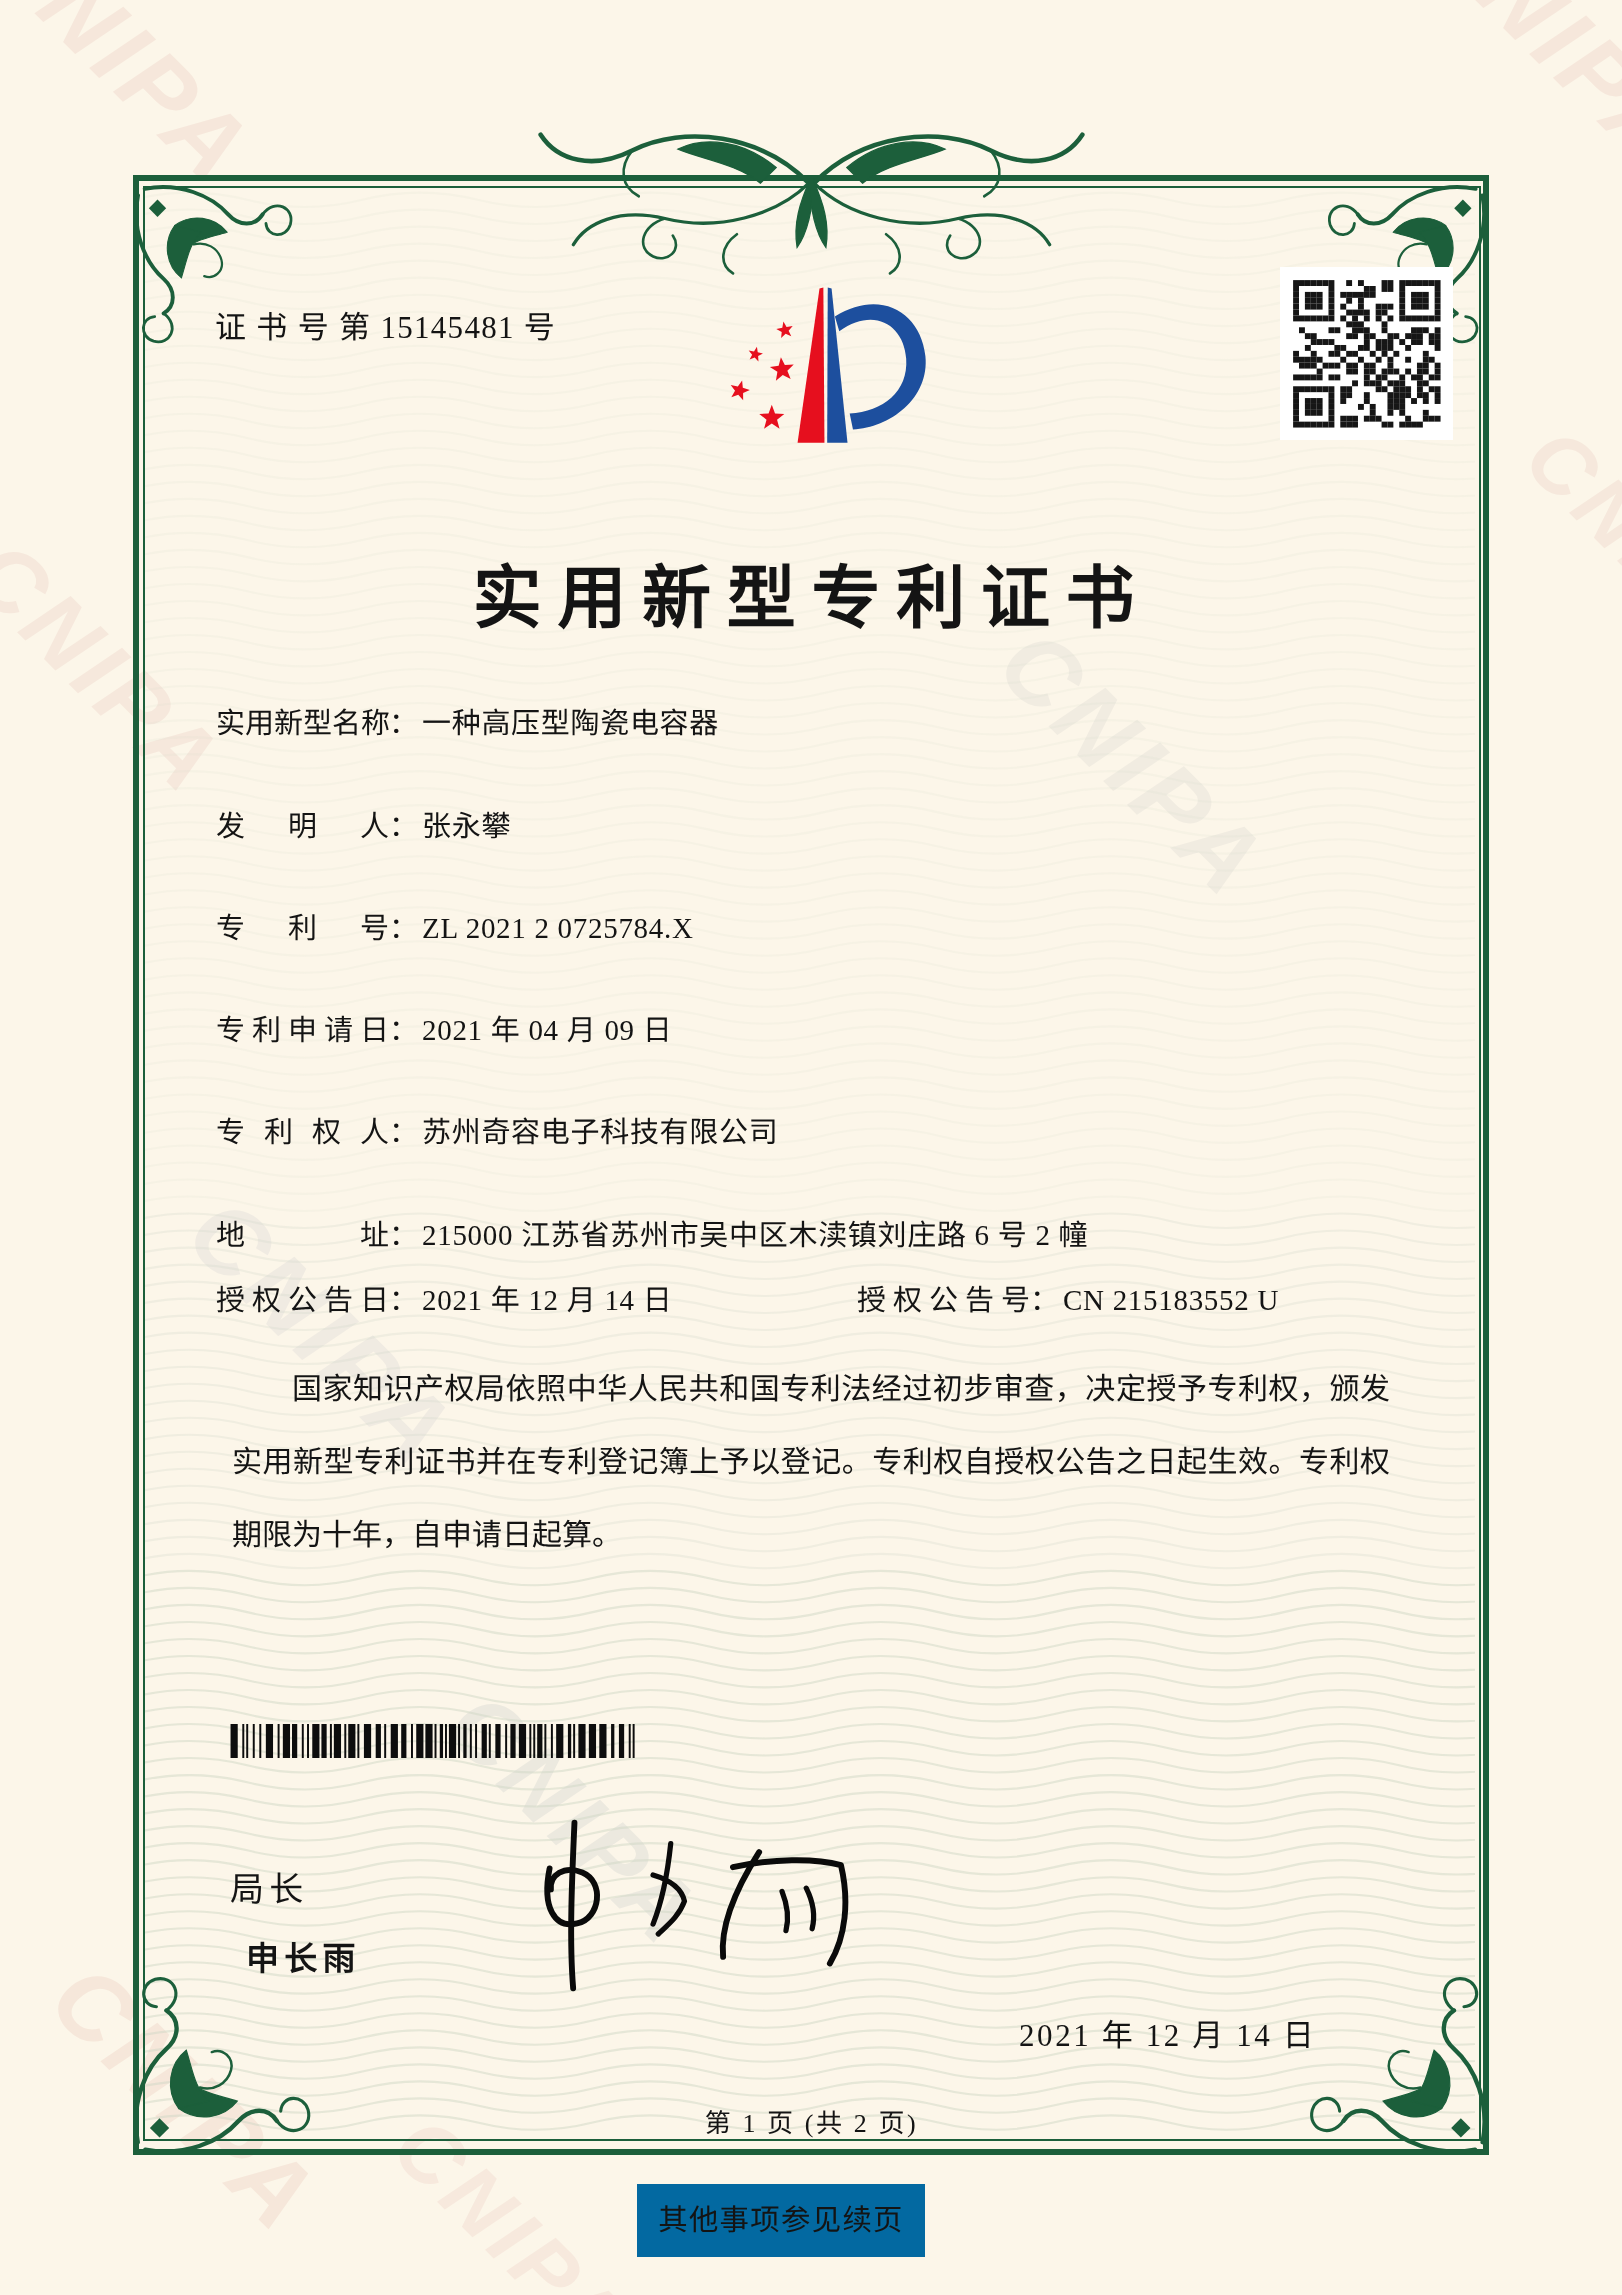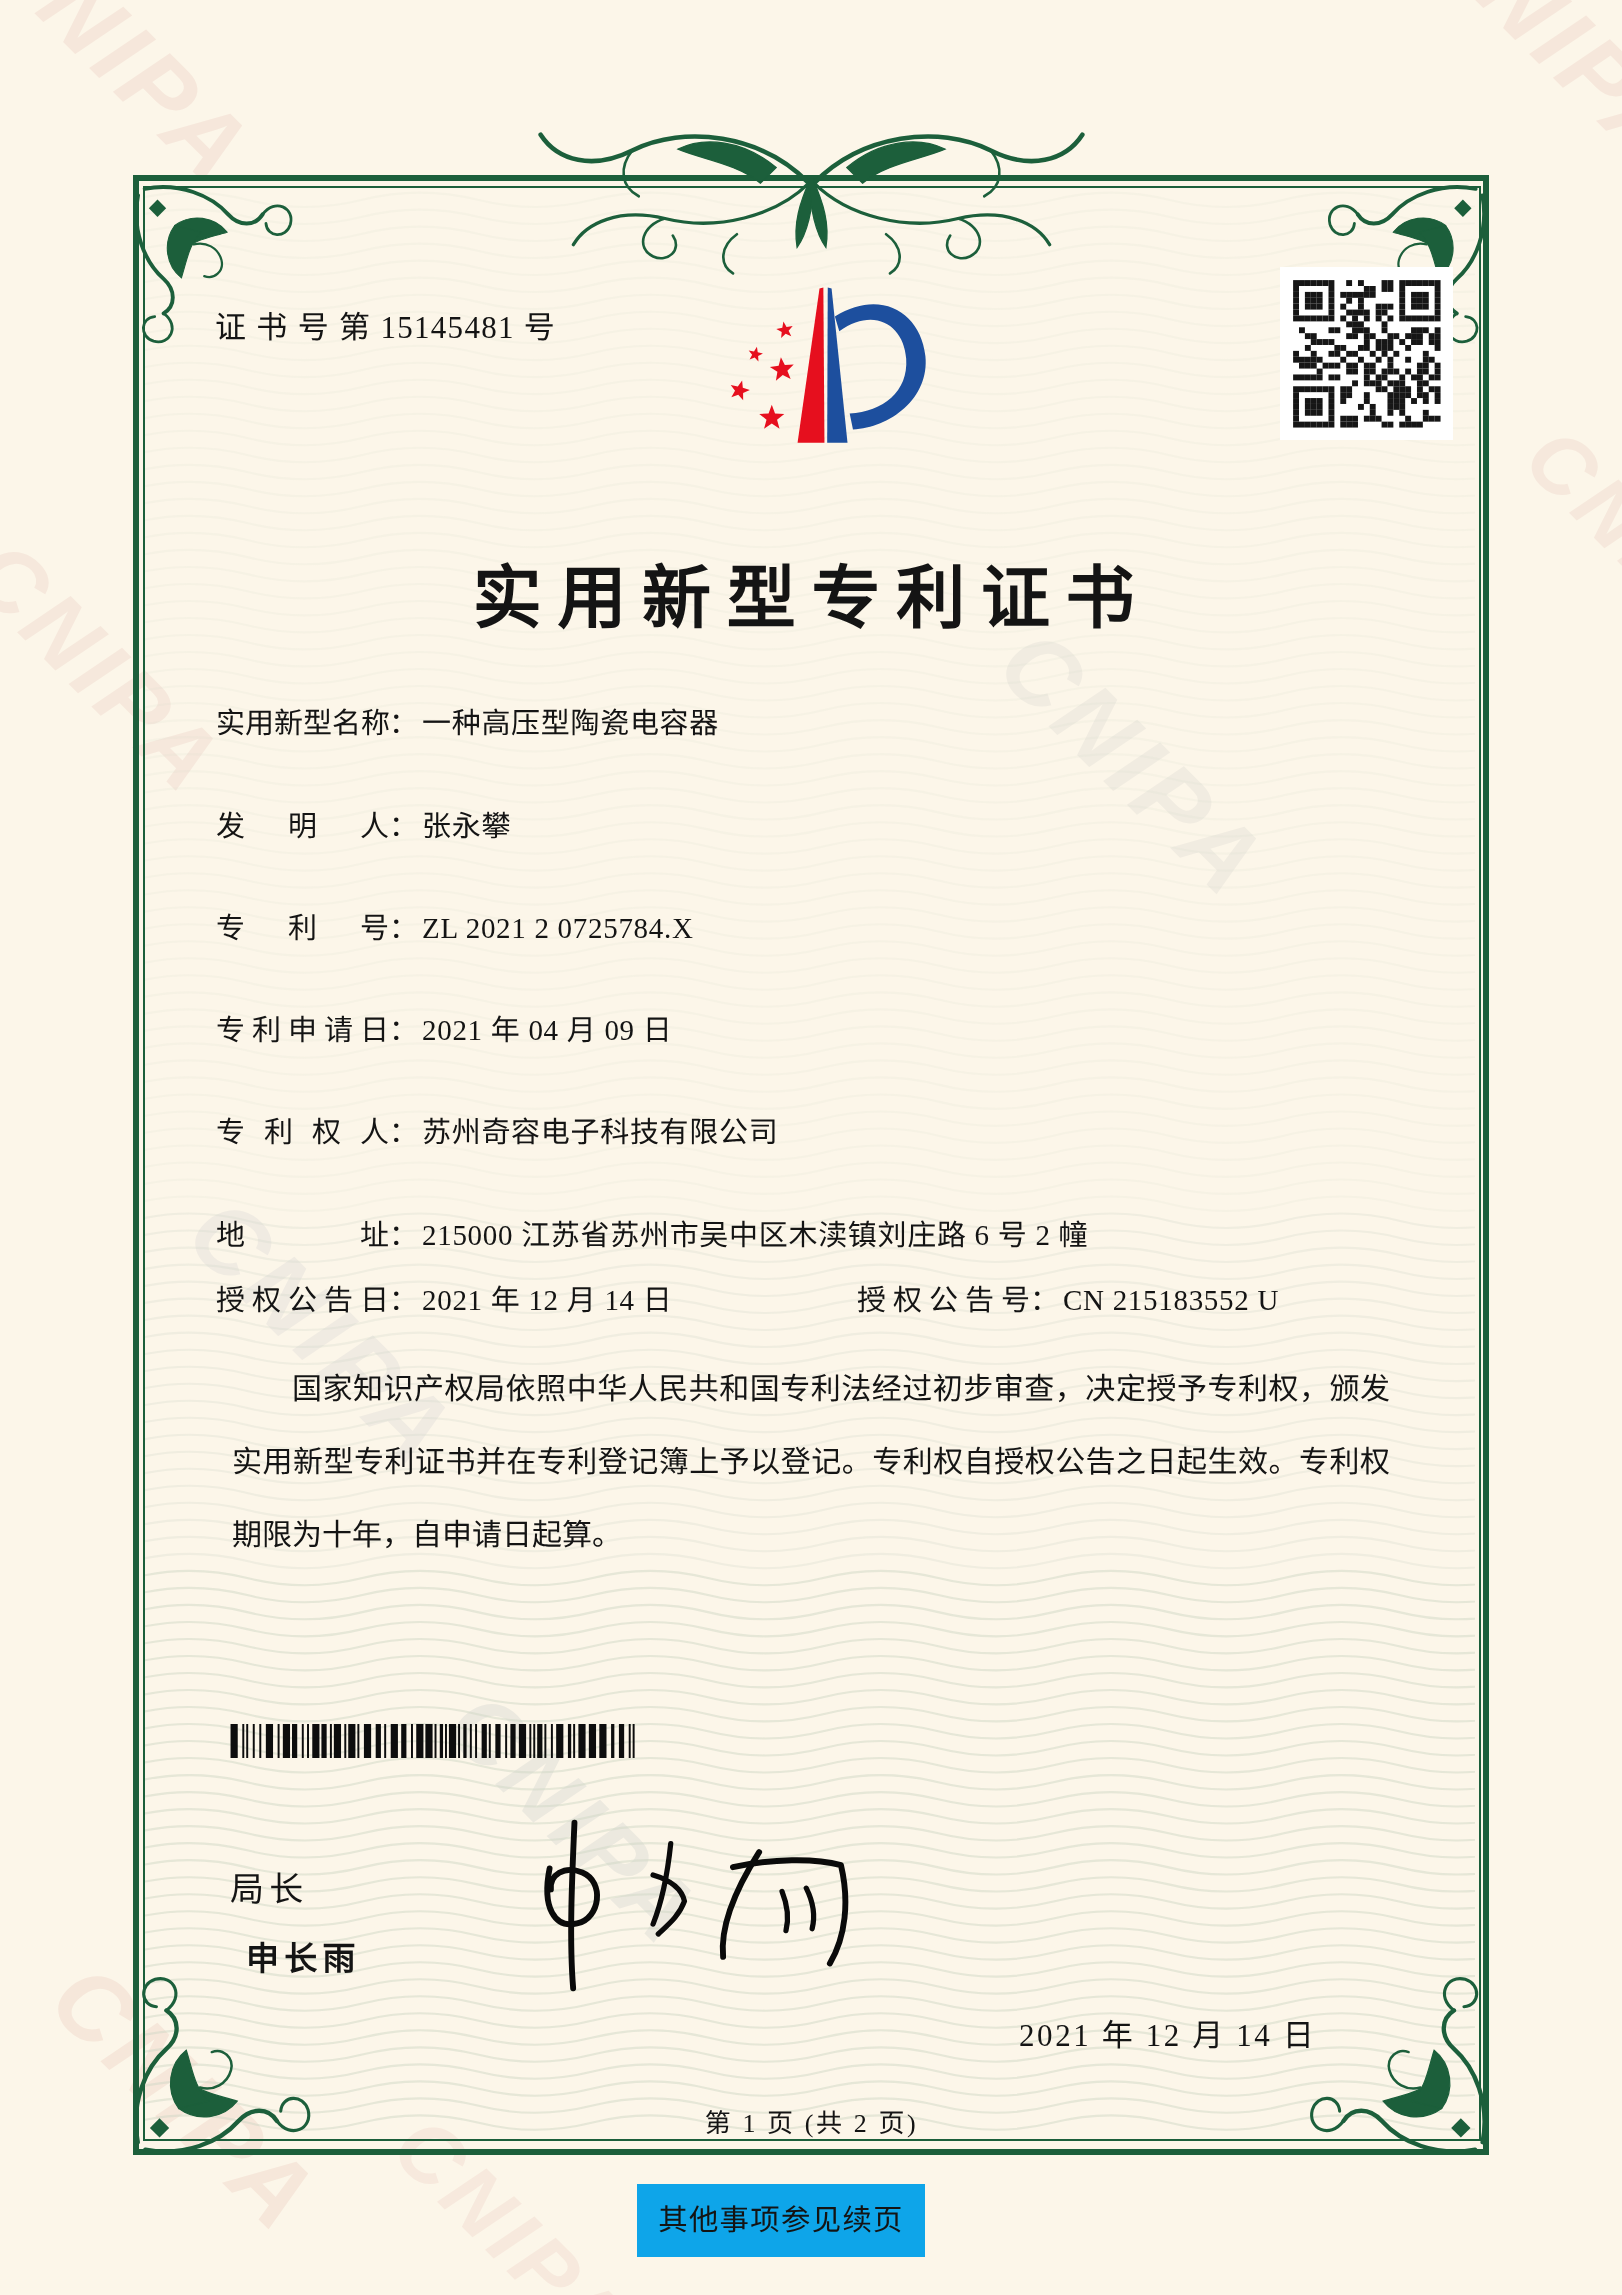--- a/index.html
+++ b/index.html
@@ -35,21 +35,21 @@
   .pair2{position:absolute;left:641px;top:0}
   
   #paras{left:216px;top:1336px;width:1190px}
   #paras p{margin:16px;font-size:30px;line-height:73px;text-indent:2em;text-align:justify}
   
   #officer-title{left:230px;top:1862px;font-size:34px;font-weight:400;letter-spacing:5.2px}
   #officer-name{left:246px;top:1932px;font-size:33px;font-weight:600;letter-spacing:5.2px}
   #grant-date-bottom{left:1019px;top:2010px;font-size:31px;letter-spacing:2.6px}
   
   #page-info{left:50%;transform:translateX(-50%);top:2102px;font-size:26px;letter-spacing:2.6px}
-  #note-strip{left:637px;top:2184px;width:288px;height:73px;background:#0ea5e9}
+  #note-strip{left:637px;top:2184px;width:288px;height:73px;background:#0369a1}
   #note-text{width:100%;text-align:center;line-height:73px;font-size:29.4px;letter-spacing:1.3px}
 </style>
 </head>
 <body>
 
 <span class="wm" style="left:-46px;top:-6.5px;font-size:98px;color:#f6e7db">CNIPA</span>
 <span class="wm" style="left:1394px;top:-19.6px;font-size:98px;color:#f6e7db">CNIPA</span>
 <span class="wm" style="left:1498px;top:497px;font-size:85px;color:#f6e8dc">CNIPA</span>
 <span class="wm" style="left:968px;top:707px;font-size:98px;color:#f1ece1">CNIPA</span>
 <span class="wm" style="left:-59px;top:615px;font-size:92px;color:#f6e8dc">CNIPA</span>

